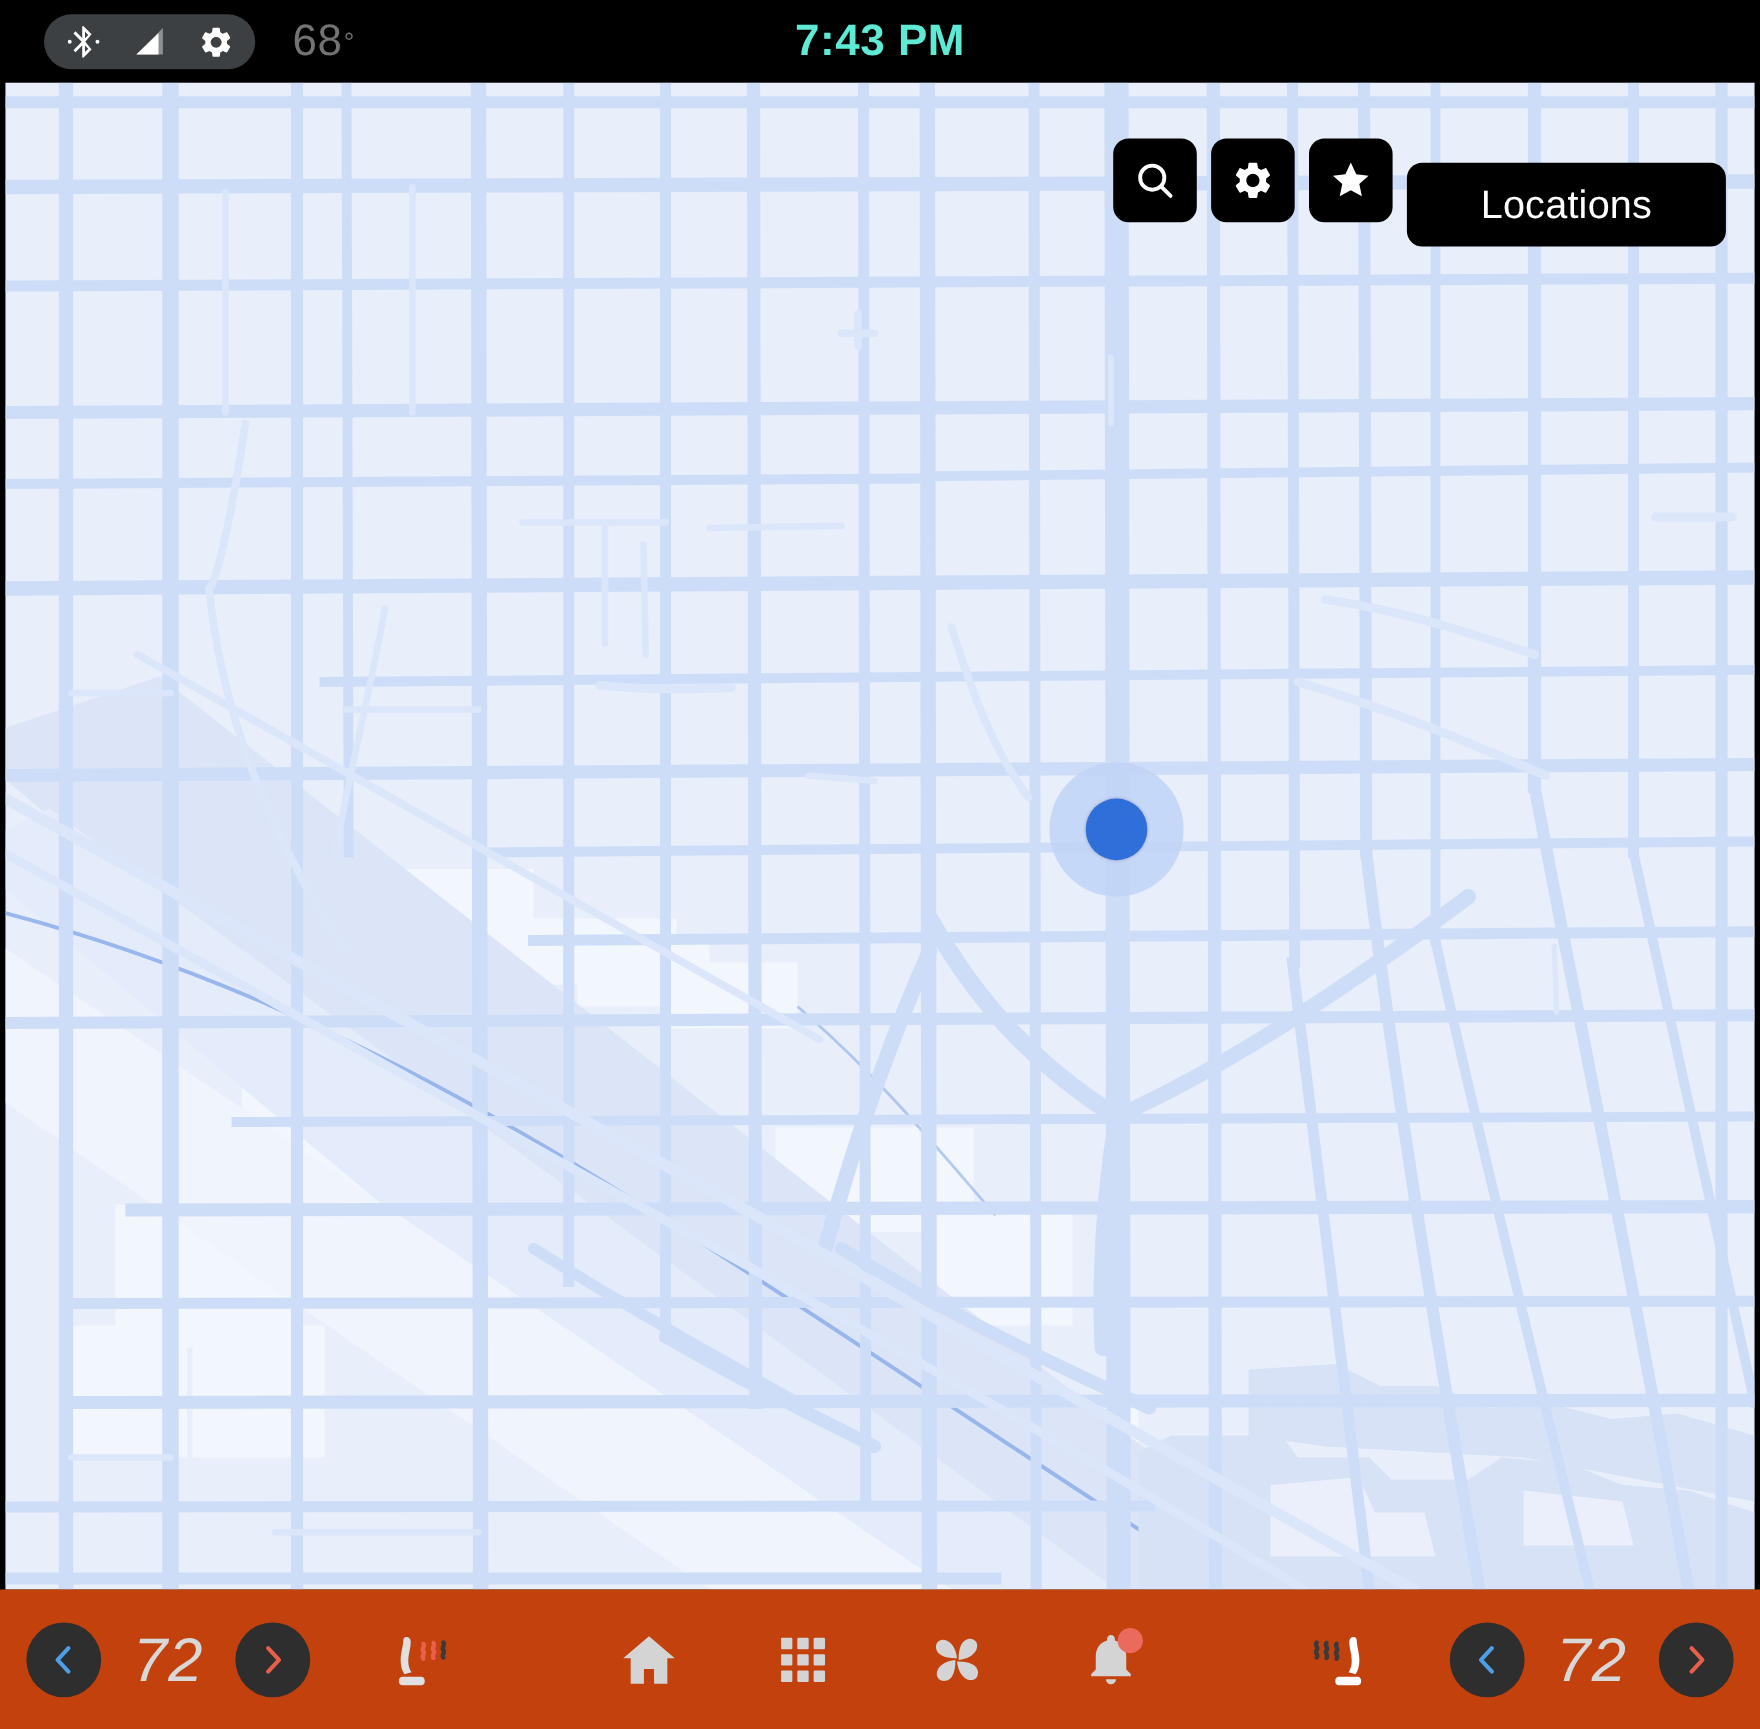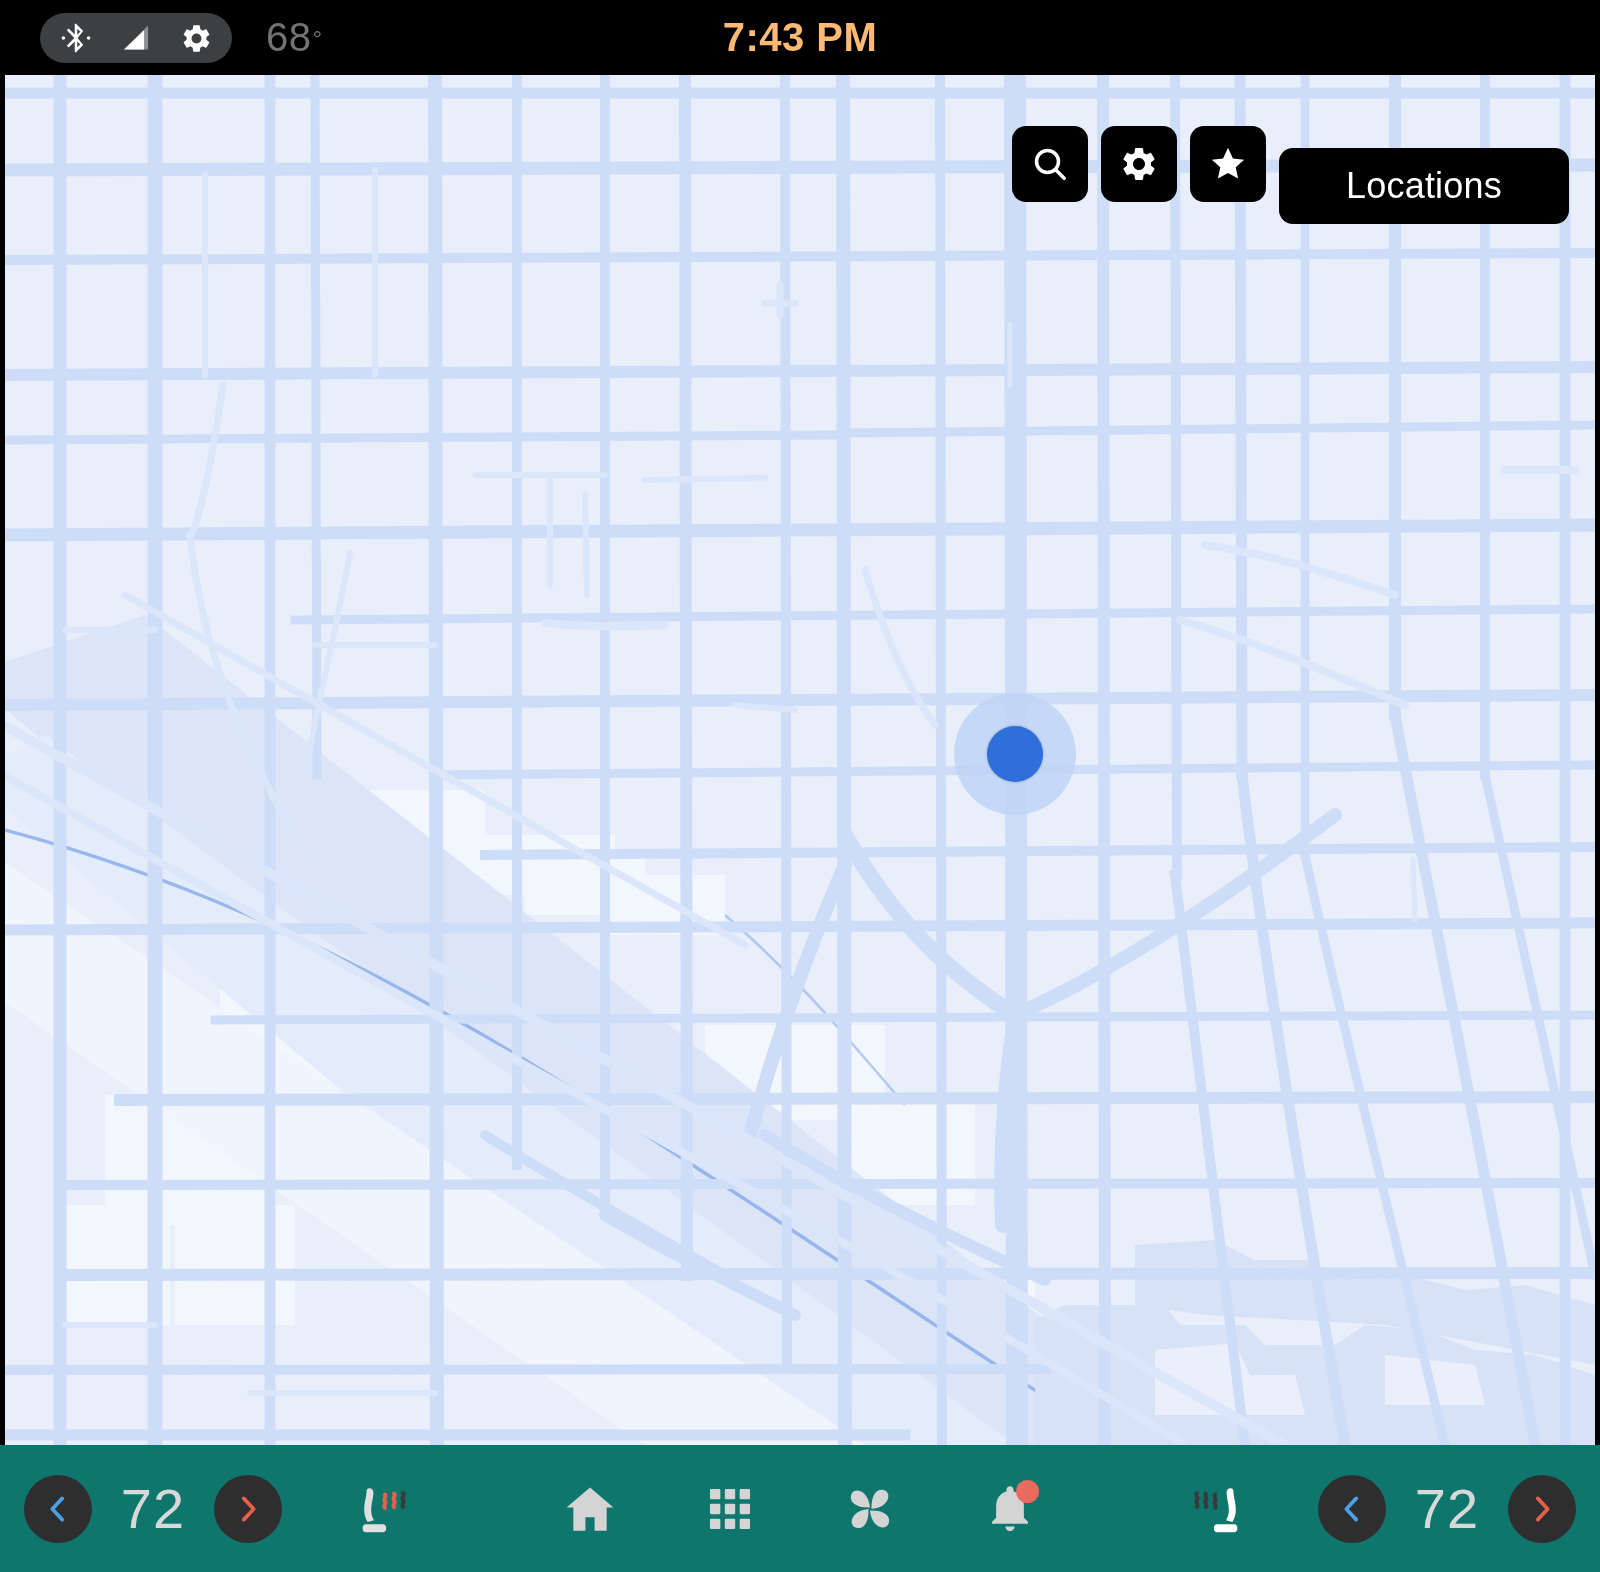--- a/index.html
+++ b/index.html
@@ -59,21 +59,21 @@
     vertical-align: top;
     position: relative;
     top: 2px;
     margin-left: 1px;
   }
   .clock {
     position: absolute;
     left: 0; top: 12px;
     width: 1600px;
     text-align: center;
-    color: #fdba74;
+    color: #5eead4;
     font-size: 40px;
     font-weight: bold;
     line-height: 50px;
     letter-spacing: 0.5px;
   }
 
   
   .map-wrap {
     position: absolute;
     left: 5px;
@@ -142,22 +142,23 @@
     margin-top: 44px;
   }
 
   
   .bottom-bar {
     position: absolute;
     left: 0;
     top: 1445px;
     width: 1600px;
     height: 127px;
-    background: #0f766e;
+    background: #c2410c;
     z-index: 40;
+    font-style: italic;
   }
   .temp-group {
     position: absolute;
     top: 0;
     height: 127px;
     display: flex;
     align-items: center;
   }
   .temp-group.left { left: 24px; }
   .temp-group.right { right: 24px; }

